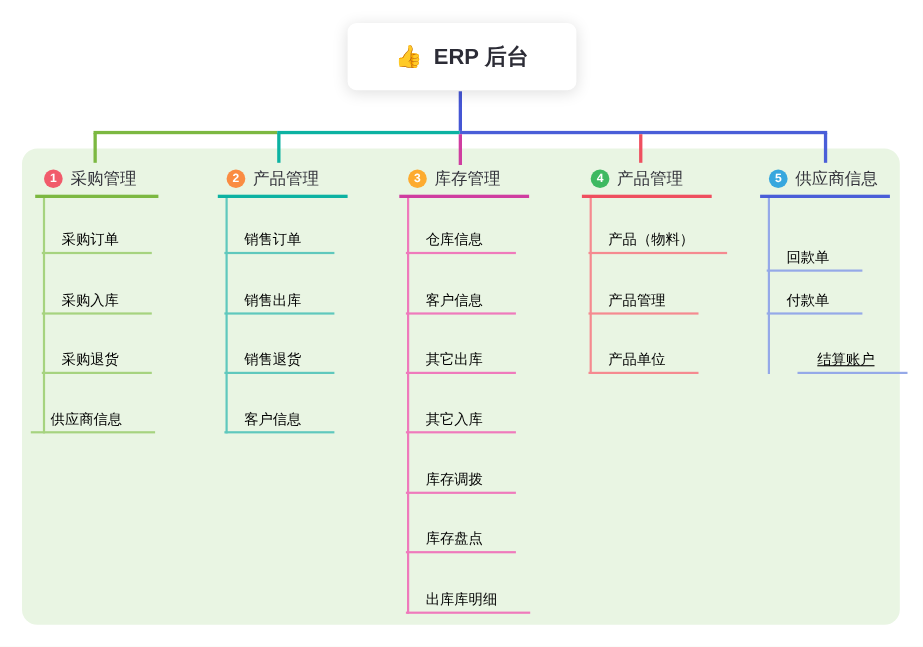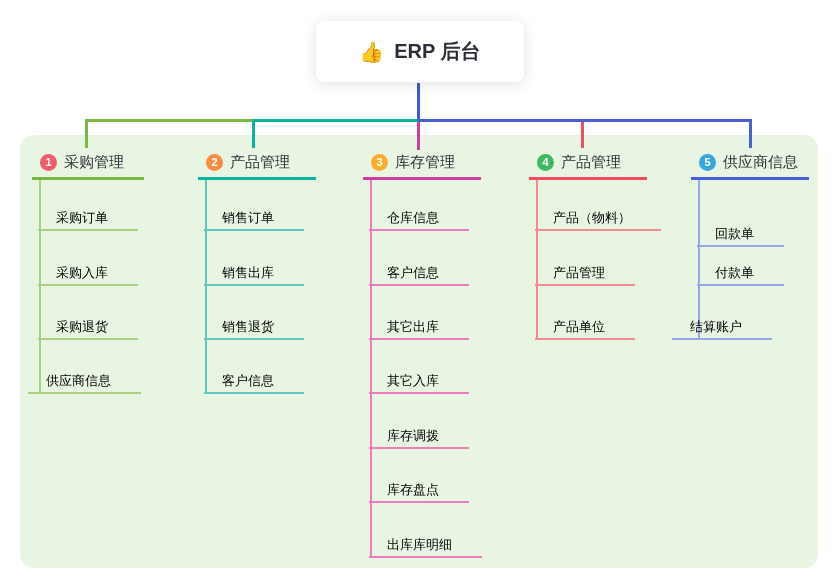--- a/index.html
+++ b/index.html
@@ -103,13 +103,13 @@
 <div class="child" style="left: 535px; top: 262px; border-bottom-color: rgb(245, 138, 144);">产品管理</div>
 <div class="child" style="left: 535px; top: 316px; border-bottom-color: rgb(245, 138, 144);">产品单位</div>
 
 <div class="branch" style="left: 691px; width: 110px; border-bottom-color: rgb(74, 94, 216);">
   <span class="badge" style="background: rgb(55, 167, 222);">5</span>
   <span>供应商信息</span>
 </div>
 <div class="trunk" style="left: 698px; top: 180px; height: 160px; background: rgb(149, 169, 232);"></div>
 <div class="child" style="left: 697px; top: 207px; border-bottom-color: rgb(149, 169, 232); margin-top: 16px;">回款单</div>
 <div class="child" style="left: 697px; top: 262px; border-bottom-color: rgb(149, 169, 232);">付款单</div>
-<div class="child" style="left: 672px; top: 316px; border-bottom-color: rgb(149, 169, 232);">结算账户</div>
+<div class="child" style="left: 725px; top: 316px; border-bottom-color: rgb(149, 169, 232); text-decoration: underline;">结算账户</div>
 
 </body></html>

